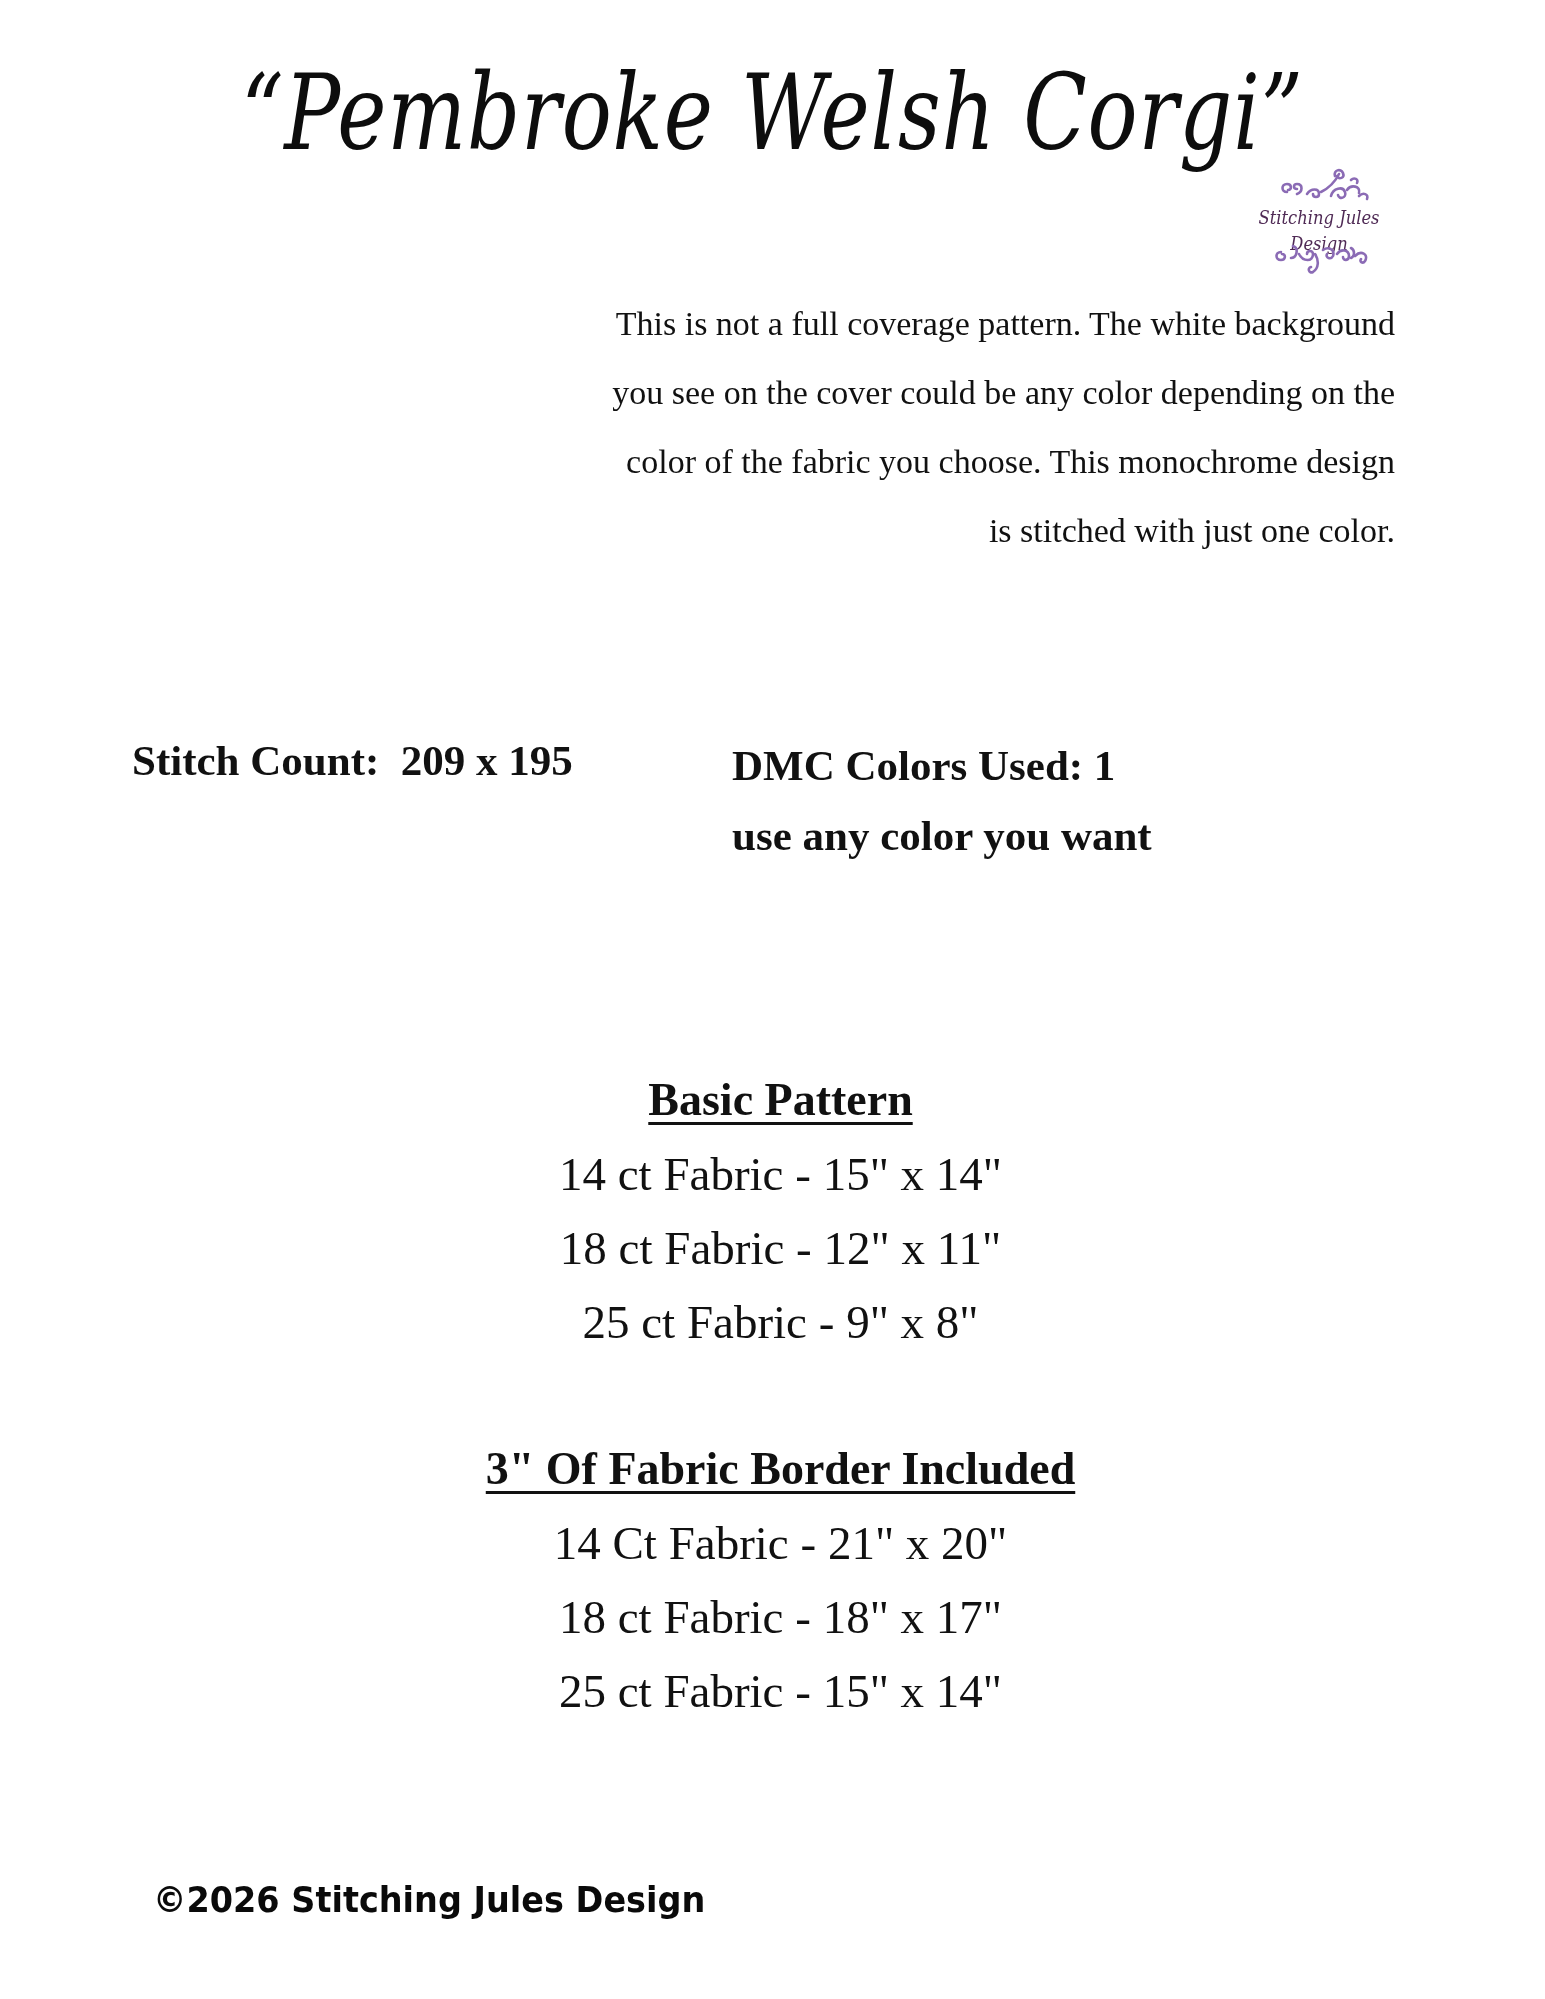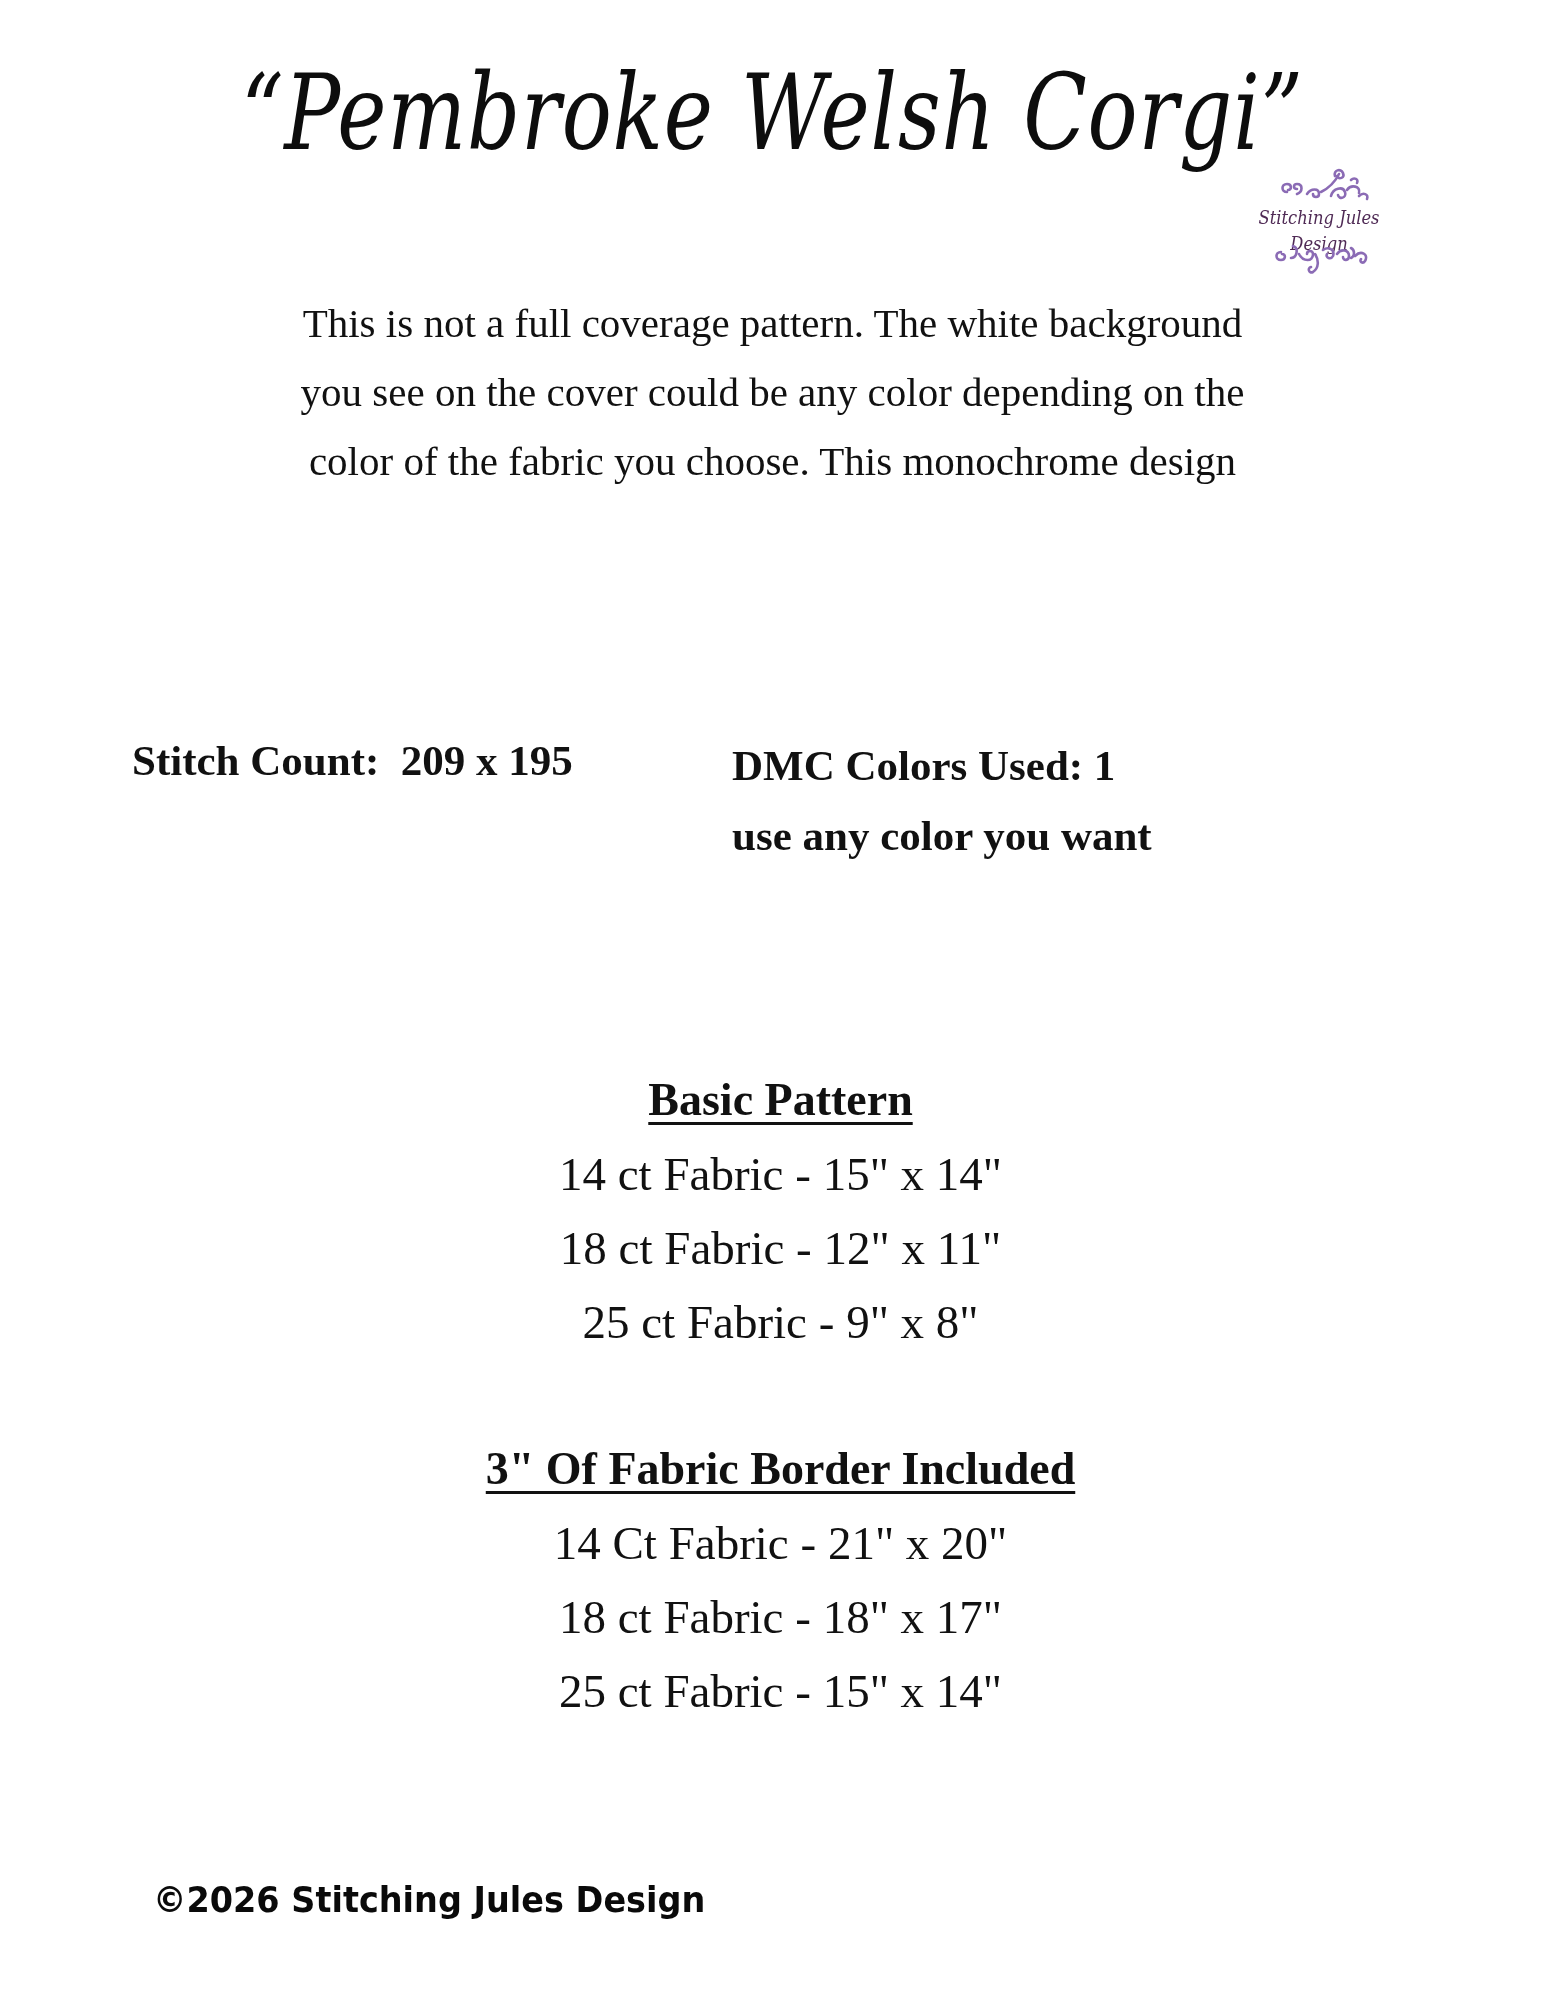--- a/index.html
+++ b/index.html
@@ -58,22 +58,22 @@
       color: #4f2a55;
       transform: scaleX(0.86);
       transform-origin: 50% 50%;
     }
 
     
     .intro {
       left: 150px;
       width: 1245px;
       top: 289px;
-      text-align: center;
-      font-size: 41px;
+      text-align: right;
+      font-size: 34px;
       line-height: 69px;
       color: #111111;
     }
 
     
     .stitch-count {
       left: 132px;
       top: 731px;
       font-weight: bold;
       font-size: 43px;
@@ -155,20 +155,21 @@
       <path d="M132 8 c4 2 4 8 0 10"></path>
       <path d="M136 16 c6 -6 14 -2 10 5 c-2 3 -6 1 -4 -2"></path>
     </g>
   </svg>
 </div>
 
 <div class="abs intro">
   <div>This is not a full coverage pattern. The white background</div>
   <div>you see on the cover could be any color depending on the</div>
   <div>color of the fabric you choose. This monochrome design</div>
+  <div>is stitched with just one color.</div>
 </div>
 
 <div class="abs stitch-count"><span>Stitch Count:</span>  <span>209 x 195</span></div>
 
 <div class="abs dmc-block">
   <div>DMC Colors Used: 1</div>
   <div>use any color you want</div>
 </div>
 
 <div class="abs size-section basic">

